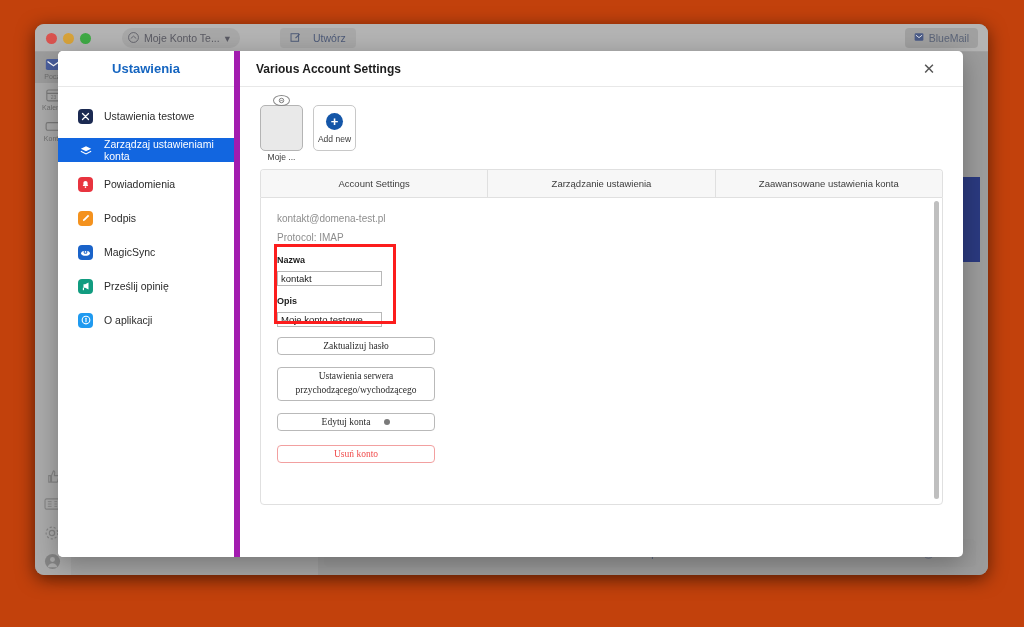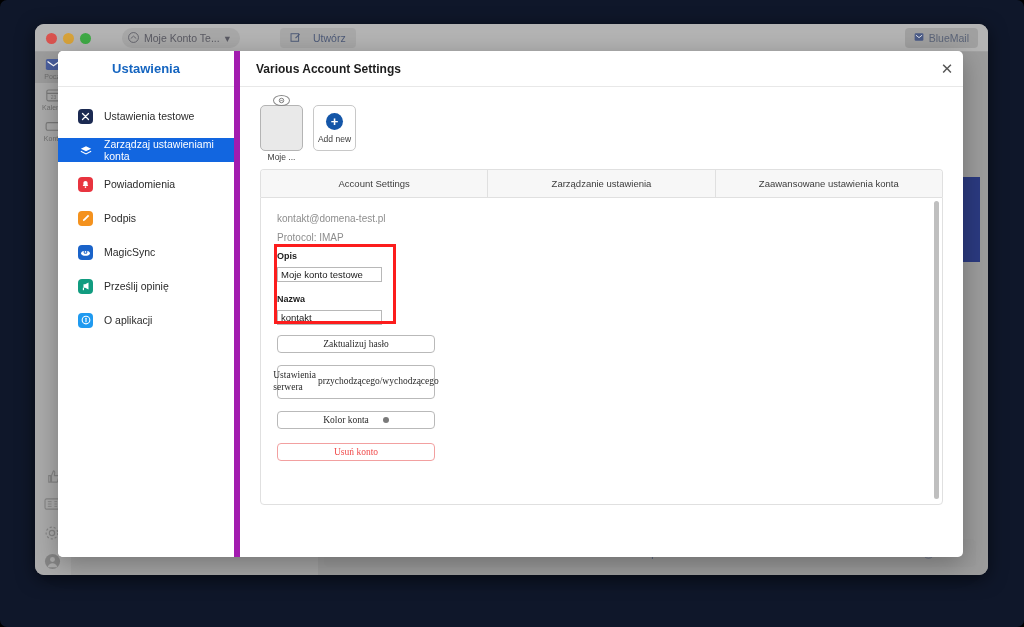--- a/index.html
+++ b/index.html
@@ -7,22 +7,21 @@
     width: 1024px; height: 627px;
     background: #000;
     font-family: "Liberation Sans", sans-serif;
     overflow: hidden;
   }
 
   
   #desktop {
     position: relative;
     width: 1024px; height: 627px;
-    background: #0f172a;
-    border-radius: 7px;
+    background: #c2410c;
   }
 
   
   #app-window {
     position: absolute;
     left: 35px; top: 24px;
     width: 953px; height: 551px;
     background: #9a9a9a;
     border-radius: 9px;
     overflow: hidden;
@@ -166,21 +165,21 @@
   
   #modal-main {
     flex: 1 1 auto;
     display: flex; flex-direction: column;
     min-width: 0;
   }
   #modal-header {
     height: 36px;
     border-bottom: 1px solid #e8e8e8;
     display: flex; align-items: center;
-    padding: 0 6px 0 16px;
+    padding: 0 24px 0 16px;
   }
   #modal-title { font-size: 12px; font-weight: bold; color: #1d1d1d; }
   #modal-close {
     margin-left: auto;
     width: 20px; height: 20px;
     display: flex; align-items: center; justify-content: center;
     font-size: 15px; color: #555; cursor: pointer;
   }
 
   
@@ -278,21 +277,21 @@
     border-radius: 4px;
     background: #fff;
     font-size: 9.5px; color: #2a2a2a;
     display: flex; align-items: center; justify-content: center;
     cursor: pointer;
     font-family: Liberation Serif, serif;
   }
   #btn-password { height: 18px; margin-top: 10px; }
   #btn-server {
     height: 34px; margin-top: 12px;
-    flex-direction: row; gap: 2px; line-height: 1.25;
+    flex-direction: column; gap: 2px; line-height: 1.25;
   }
   #btn-color { height: 18px; margin-top: 12px; gap: 14px; }
   .color-dot {
     width: 6px; height: 6px; border-radius: 50%;
     background: #7a7a7a;
   }
   #btn-delete {
     height: 18px; margin-top: 14px;
     border-color: #f2a0a0; color: #f04a4a;
   }
@@ -536,39 +535,39 @@
         </div>
       </div>
 
       <div id="tab-body">
         <div id="tab-scrollbar"></div>
 
         <div id="form-area">
           <div class="readonly-line">kontakt@domena-test.pl</div>
           <div class="readonly-line">Protocol: IMAP</div>
 
+          <div class="field-block" style="margin-top:12px">
+            <div class="field-label">Nazwa</div>
+            <input class="field-input" type="text" value="kontakt" style="">
+          </div>
+
           <div class="field-block">
             <div class="field-label">Opis</div>
             <input class="field-input" type="text" value="Moje konto testowe" style="">
           </div>
 
-          <div class="field-block" style="margin-top:12px">
-            <div class="field-label">Nazwa</div>
-            <input class="field-input" type="text" value="kontakt" style="">
-          </div>
-
           <div class="wide-btn" id="btn-password">Zaktualizuj hasło</div>
 
           <div class="wide-btn" id="btn-server">
             <span>Ustawienia serwera</span>
             <span>przychodzącego/wychodzącego</span>
           </div>
 
           <div class="wide-btn" id="btn-color">
-            <span>Kolor konta</span>
+            <span>Edytuj konta</span>
             <span class="color-dot"></span>
           </div>
 
           <div class="wide-btn" id="btn-delete">Usuń konto</div>
         </div>
 
         <div id="highlight-box" style="border-color: rgb(252, 29, 29);"></div>
       </div>
     </div>
   </div>

